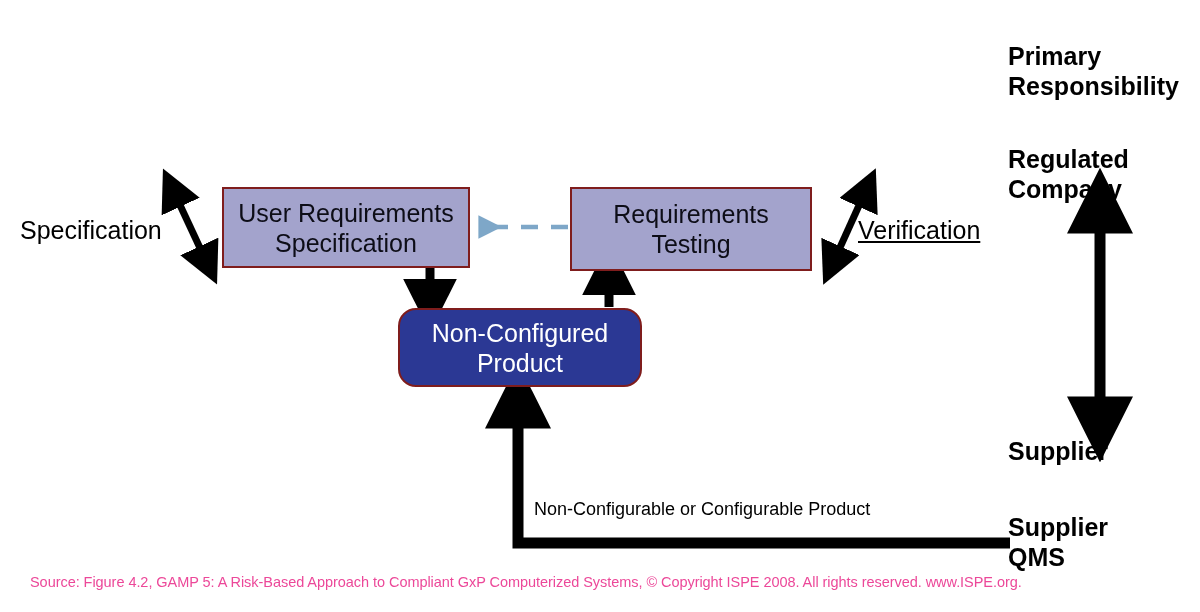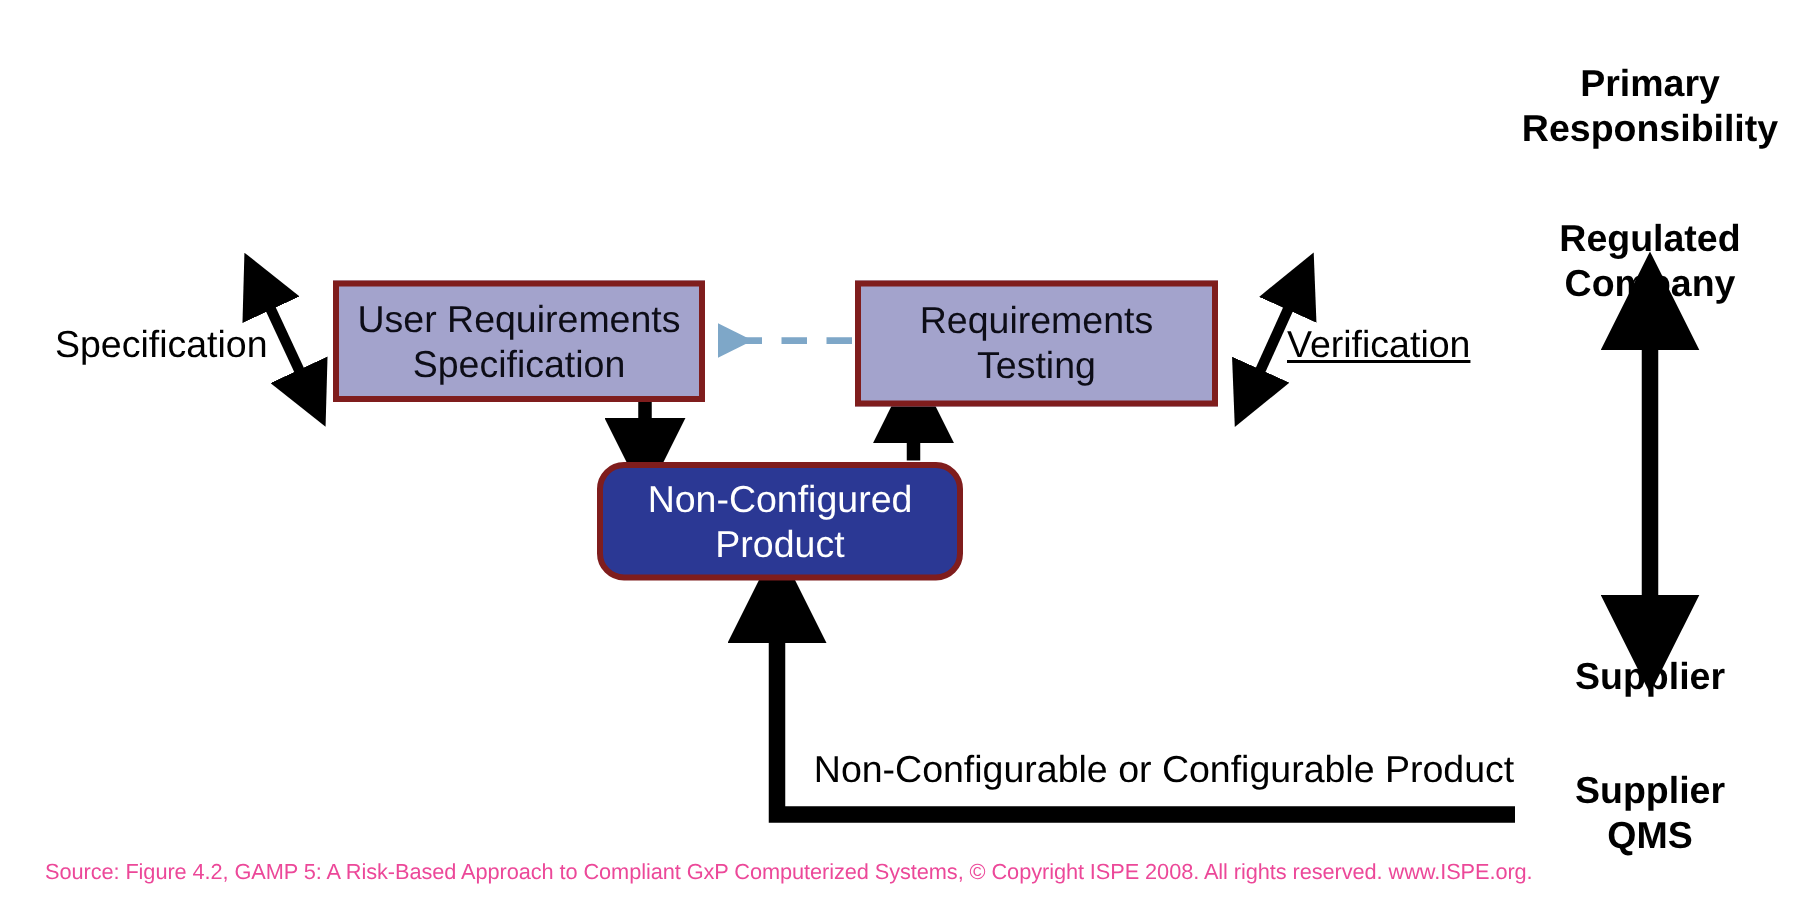--- a/index.html
+++ b/index.html
@@ -22,21 +22,21 @@
     position: absolute;
     left: 0;
     top: 0;
     width: 1200px;
     height: 612px;
     pointer-events: none;
   }
   .node {
     position: absolute;
     box-sizing: border-box;
-    border: 4px solid #7f1d1d;
+    border: 2px solid #7f1d1d;
     display: flex;
     align-items: center;
     justify-content: center;
     text-align: center;
     line-height: 1.2;
   }
   .node-label {
     display: block;
     white-space: pre-line;
   }
@@ -46,28 +46,28 @@
     font-size: 25px;
   }
   .node-navy {
     background: #2b3894;
     color: #ffffff;
     font-size: 25px;
   }
   .free-label {
     position: absolute;
     color: #000000;
-    text-align: center;
+    text-align: left;
     line-height: 1.18;
     white-space: pre-line;
   }
   .lbl-spec { font-size: 25px; }
   .lbl-side { font-size: 25px; text-decoration: underline; }
   .lbl-right { font-size: 25px; font-weight: bold; }
-  .lbl-bottomflow { font-size: 25px; }
+  .lbl-bottomflow { font-size: 18px; }
   .source-note {
     position: absolute;
     left: 30px;
     top: 574px;
     width: 1150px;
     font-size: 14.5px;
     color: #ec4899;
     letter-spacing: -0.05px;
     white-space: nowrap;
   }

